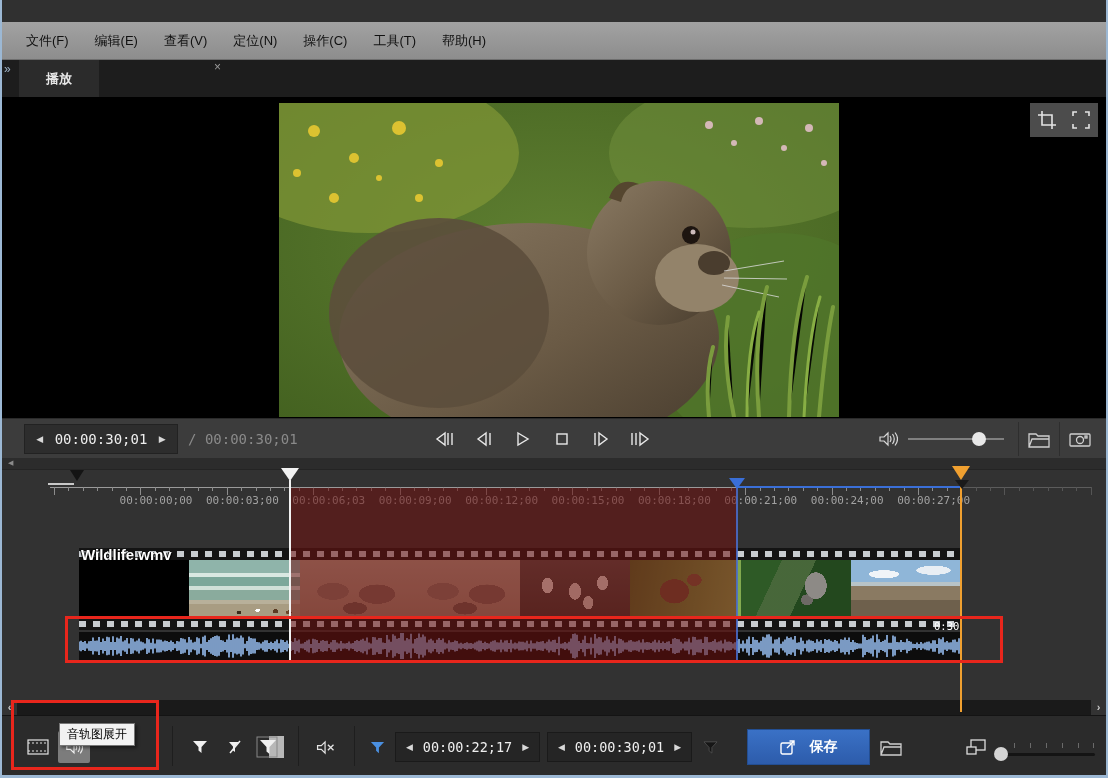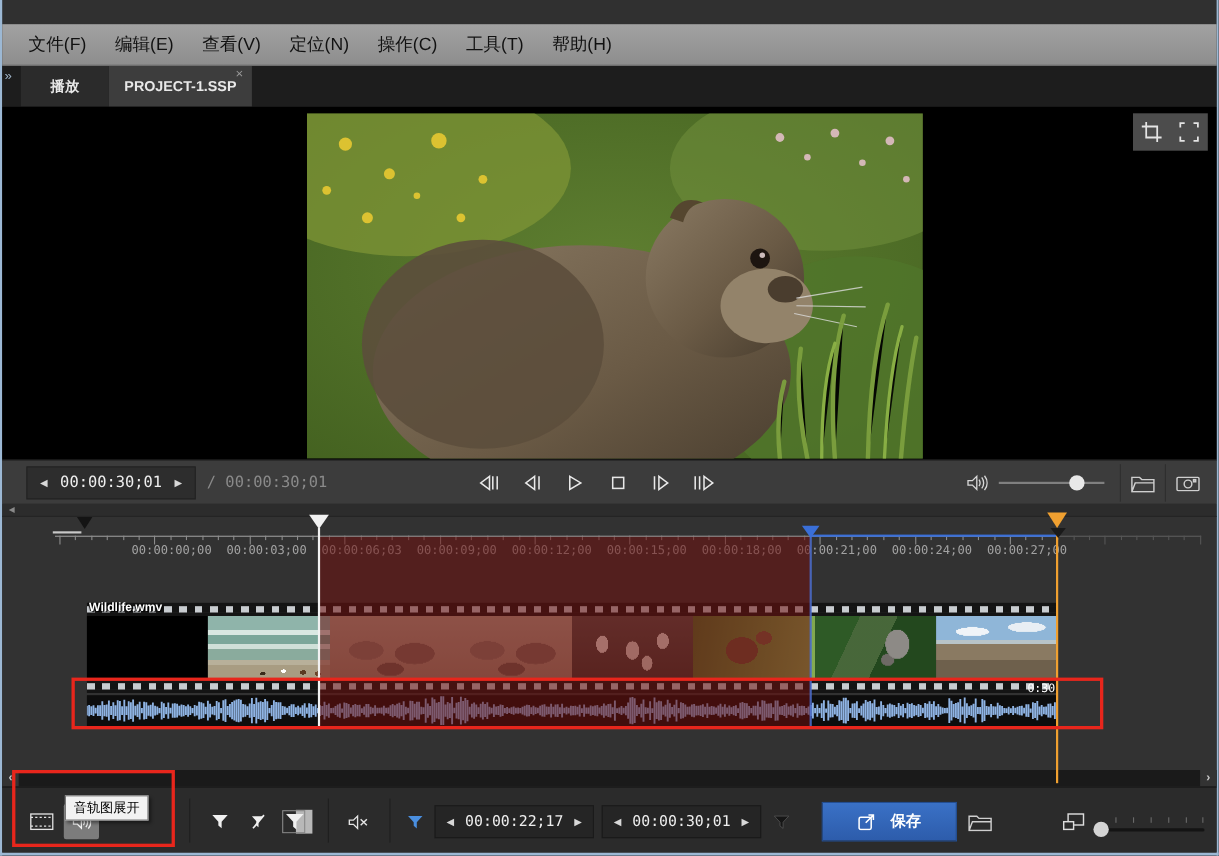--- a/index.html
+++ b/index.html
@@ -14,21 +14,21 @@
   .winbtns { position:absolute; right:6px; top:0; display:flex; }
   .winbtn { width:29px; height:16px; border:1px solid #5a6a7a; border-top:none; background:linear-gradient(#fdfdfd,#cfd8e2 50%,#b8c4d2); border-radius:0 0 4px 4px; display:flex; align-items:center; justify-content:center; margin-left:1px; }
   .winbtn.close { width:45px; background:linear-gradient(#f2a28c,#d6553a 45%,#c23d22); border-radius:0 0 5px 5px; }
   .glyph-min { width:11px; height:3px; background:#333; margin-top:6px; }
   .glyph-max { width:10px; height:8px; border:2px solid #333; }
   .glyph-close { color:#fff; font-size:13px; font-weight:bold; text-shadow:0 1px 1px #7a1d0a; line-height:1; }
 
   
   .menubar { position:absolute; left:0; top:22px; width:1104px; height:38px;
     background:linear-gradient(#a2a2a2,#8d8d8d); display:flex; align-items:center; padding-left:12px; gap:2px; border-bottom:1px solid #6e6e6e; }
-  .menu-item { font-size:16px; color:#111; padding:4px 12px; }
+  .menu-item { font-size:13px; color:#111; padding:4px 12px; }
 
   
   .tabrow { position:absolute; left:0; top:60px; width:1104px; height:37px; background:#1d1d1d; }
   .overflow { position:absolute; left:2px; top:2px; color:#9fb4c8; font-size:12px; }
   .tab { position:absolute; top:0; height:37px; display:flex; align-items:center; justify-content:center; font-size:13px; font-weight:bold; color:#e8e8e8; }
   .tab.play { left:17px; width:80px; background:#2b2b2b; }
   .tab.project { left:97px; width:130px; background:#3d3d3d; }
   .tab-close { position:absolute; left:212px; top:1px; color:#9a9a9a; font-size:12px; line-height:1; }
 
   
@@ -55,21 +55,21 @@
   .splitter .h { position:absolute; left:6px; top:1px; color:#8a8a8a; font-size:7px; }
 
   
   .timeline { position:absolute; left:0; top:470px; width:1104px; height:230px; background:#323232; }
   .ruler-line { position:absolute; top:17px; height:1px; background:#9a9a9a; }
   .tick { position:absolute; width:1px; background:#8c8c8c; }
   .rlabel { position:absolute; top:24px; transform:translateX(-50%); color:#a2a2a2; font-size:11px; font-family:"DejaVu Sans Mono",monospace; white-space:nowrap;margin-left:44px; }
   .tri { position:absolute; width:0; height:0; }
   .startbar { position:absolute; left:46px; top:13px; width:26px; height:2px; background:#c8c8c8; }
 
-  .clipname { position:absolute; left:79px; top:76px; color:#fff; font-size:11px; font-weight:bold; text-shadow:1px 1px 1px #000, -1px 0 1px #000; z-index:6; }
+  .clipname { position:absolute; left:79px; top:76px; color:#fff; font-size:15px; font-weight:bold; text-shadow:1px 1px 1px #000, -1px 0 1px #000; z-index:6; }
   .sprocket { position:absolute; left:77px; width:882px; height:12px; background:repeating-linear-gradient(90deg,#c8ccd0 0 7px,#141414 7px 14px); border-top:3px solid #141414; border-bottom:3px solid #141414; }
   .thumbs { position:absolute; left:77px; top:90px; width:882px; height:57px; display:flex; }
   .thumb { height:100%; flex:1; }
   .t-black { background:#000; }
   .t-horses { background:
       radial-gradient(6px 4px at 62% 88%, #ffffff 40%, transparent 41%),
       radial-gradient(7px 5px at 78% 90%, #5a3a22 40%, transparent 41%),
       radial-gradient(7px 5px at 90% 92%, #6b4428 40%, transparent 41%),
       radial-gradient(6px 4px at 45% 92%, #3a2a1a 40%, transparent 41%),
       linear-gradient(#8fb4aa 0 22%, #d9e8e2 22% 30%, #7ba79a 30% 45%, #cfe0d8 45% 52%, #8aab9d 52% 70%, #b8b09a 70% 78%, #a89c82 78% 100%);
@@ -139,21 +139,20 @@
     <span class="menu-item">查看(V)</span>
     <span class="menu-item">定位(N)</span>
     <span class="menu-item">操作(C)</span>
     <span class="menu-item">工具(T)</span>
     <span class="menu-item">帮助(H)</span>
   </div>
 
   <div class="tabrow">
     <span class="overflow">»</span>
     <div class="tab play">播放</div>
-    <div class="tab project">PROJECT-1.SSP</div>
     <span class="tab-close">×</span>
   </div>
 
   <div class="preview">
     <div class="video">
       <svg width="560" height="314" viewBox="0 0 560 314">
         <defs>
           <radialGradient id="gGrass" cx="50%" cy="45%" r="80%">
             <stop offset="0%" stop-color="#5f7f31"></stop>
               <stop offset="100%" stop-color="#42601f"></stop>

